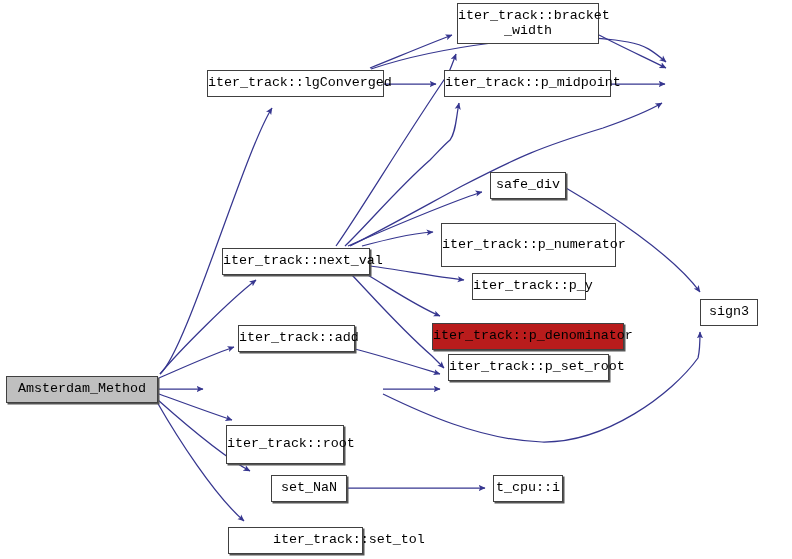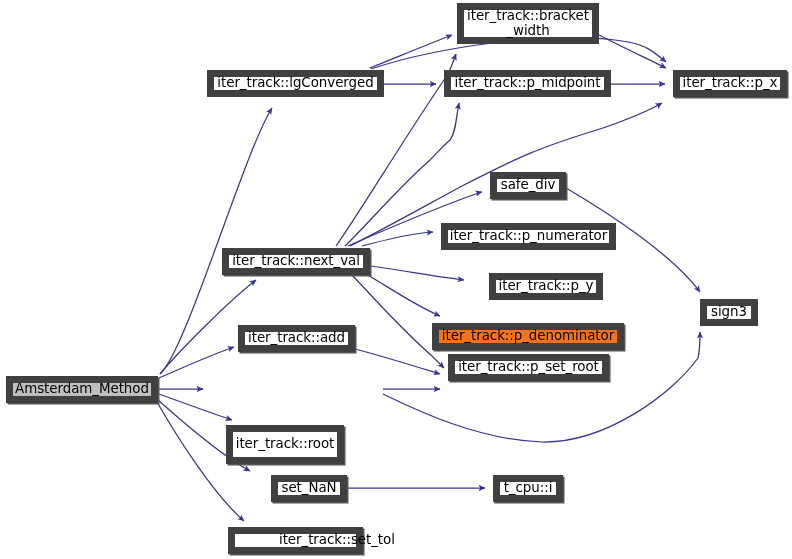--- a/index.html
+++ b/index.html
@@ -23,31 +23,32 @@
   #edge-layer {
     position: absolute;
     left: 0;
     top: 0;
     width: 792px;
     height: 559px;
   }
   .node {
     position: absolute;
     box-sizing: border-box;
-    border: 7px solid #f97316;
+    border: 1px solid #f97316;
     background: #ffffff;
     color: #000000;
     font-size: 13.4px;
     line-height: 1.08;
     display: flex;
     align-items: center;
     justify-content: center;
     text-align: center;
     white-space: pre;
     letter-spacing: -0.05px;
+    font-family: Liberation Mono, monospace;
   }
   .node.shadowed {
     box-shadow: 1.5px 1.5px 0 0 #555555;
   }
   .node.highlight {
     background: #bfbfbf;
   }
   .node-label {
     display: block;
     width: 100%;
@@ -87,26 +88,25 @@
       <path d="M 383,389 L 440,389" fill="none" stroke="#36368f" stroke-width="1.25" marker-end="url(#arrow)"></path>
       <path d="M 383,394 C 420,412 480,440 542,442 606,443 672,394 698,358 700,350 700,342 700,332" fill="none" stroke="#36368f" stroke-width="1.25" marker-end="url(#arrow)"></path>
       <path d="M 566,188 C 607,212 672,254 700,292" fill="none" stroke="#36368f" stroke-width="1.25" marker-end="url(#arrow)"></path>
       <path d="M 334,488 L 485,488" fill="none" stroke="#36368f" stroke-width="1.25" marker-end="url(#arrow)"></path>
     </svg>
 <div class="node highlight shadowed" style="left: 6px; top: 376px; width: 152px; height: 27px; border-color: rgb(64, 64, 64); color: rgb(0, 0, 0); background: rgb(191, 191, 191);"><span class="node-label">Amsterdam_Method</span></div>
     <div class="node" style="left: 207px; top: 70px; width: 177px; height: 27px; border-color: rgb(64, 64, 64); color: rgb(0, 0, 0); background: rgb(255, 255, 255);"><span class="node-label">iter_track::lgConverged</span></div>
     <div class="node" style="left: 457px; top: 3px; width: 142px; height: 41px; border-color: rgb(64, 64, 64); color: rgb(0, 0, 0); background: rgb(255, 255, 255);"><span class="node-label">iter_track::bracket
 _width</span></div>
     <div class="node" style="left: 444px; top: 70px; width: 167px; height: 27px; border-color: rgb(64, 64, 64); color: rgb(0, 0, 0); background: rgb(255, 255, 255);"><span class="node-label">iter_track::p_midpoint</span></div>
-    <div class="node shadowed" style="left: 673px; top: 70px; width: 114px; height: 27px; border-color: rgb(64, 64, 64); color: rgb(0, 0, 0); background: rgb(255, 255, 255);"><span class="node-label">iter_track::p_x</span></div>
     <div class="node shadowed" style="left: 222px; top: 248px; width: 148px; height: 27px; border-color: rgb(64, 64, 64); color: rgb(0, 0, 0); background: rgb(255, 255, 255);"><span class="node-label">iter_track::next_val</span></div>
     <div class="node shadowed" style="left: 490px; top: 172px; width: 76px; height: 27px; border-color: rgb(64, 64, 64); color: rgb(0, 0, 0); background: rgb(255, 255, 255);"><span class="node-label">safe_div</span></div>
-    <div class="node" style="left: 441px; top: 223px; width: 175px; height: 27px; border-color: rgb(64, 64, 64); color: rgb(0, 0, 0); background: rgb(255, 255, 255); align-items: flex-end;"><span class="node-label">iter_track::p_numerator</span></div>
-    <div class="node" style="left: 472px; top: 273px; width: 114px; height: 27px; border-color: rgb(64, 64, 64); color: rgb(0, 0, 0); background: rgb(255, 255, 255); margin-left: 17px;"><span class="node-label">iter_track::p_y</span></div>
-    <div class="node shadowed" style="left: 432px; top: 323px; width: 192px; height: 27px; border-color: rgb(64, 64, 64); color: rgb(0, 0, 0); background: #f97316;"><span class="node-label">iter_track::p_denominator</span></div>
+    <div class="node" style="left: 441px; top: 223px; width: 175px; height: 44px; border-color: rgb(64, 64, 64); color: rgb(0, 0, 0); background: rgb(255, 255, 255);"><span class="node-label">iter_track::p_numerator</span></div>
+    <div class="node" style="left: 472px; top: 273px; width: 114px; height: 27px; border-color: rgb(64, 64, 64); color: rgb(0, 0, 0); background: rgb(255, 255, 255);"><span class="node-label">iter_track::p_y</span></div>
+    <div class="node shadowed" style="left: 432px; top: 323px; width: 192px; height: 27px; border-color: rgb(64, 64, 64); color: rgb(0, 0, 0); background: #b91c1c;"><span class="node-label">iter_track::p_denominator</span></div>
     <div class="node shadowed" style="left: 238px; top: 325px; width: 117px; height: 27px; border-color: rgb(64, 64, 64); color: rgb(0, 0, 0); background: rgb(255, 255, 255);"><span class="node-label">iter_track::add</span></div>
     <div class="node shadowed" style="left: 448px; top: 354px; width: 161px; height: 27px; border-color: rgb(64, 64, 64); color: rgb(0, 0, 0); background: rgb(255, 255, 255);"><span class="node-label">iter_track::p_set_root</span></div>
     <div class="node shadowed" style="left: 226px; top: 425px; width: 118px; height: 39px; border-color: rgb(64, 64, 64); color: rgb(0, 0, 0); background: rgb(255, 255, 255);"><span class="node-label">iter_track::root</span></div>
     <div class="node" style="left: 700px; top: 299px; width: 58px; height: 27px; border-color: rgb(64, 64, 64); color: rgb(0, 0, 0); background: rgb(255, 255, 255);"><span class="node-label">sign3</span></div>
     <div class="node shadowed" style="left: 258px; top: 475px; width: 76px; height: 27px; border-color: rgb(64, 64, 64); color: rgb(0, 0, 0); background: rgb(255, 255, 255); margin-left: 13px;"><span class="node-label">set_NaN</span></div>
     <div class="node shadowed" style="left: 493px; top: 475px; width: 70px; height: 27px; border-color: rgb(64, 64, 64); color: rgb(0, 0, 0); background: rgb(255, 255, 255);"><span class="node-label">t_cpu::i</span></div>
     <div class="node shadowed" style="left: 228px; top: 527px; width: 135px; height: 27px; border-color: rgb(64, 64, 64); color: rgb(0, 0, 0); background: rgb(255, 255, 255); padding-left: 44px;"><span class="node-label">iter_track::set_tol</span></div>
   </div>
 
 </body></html>

